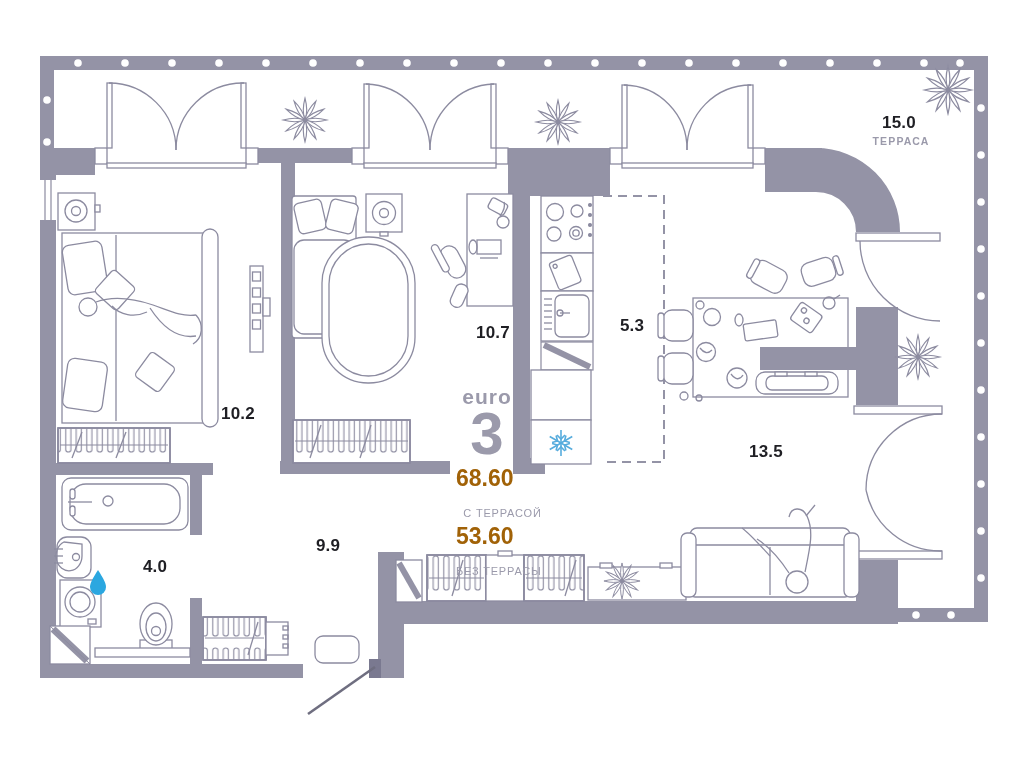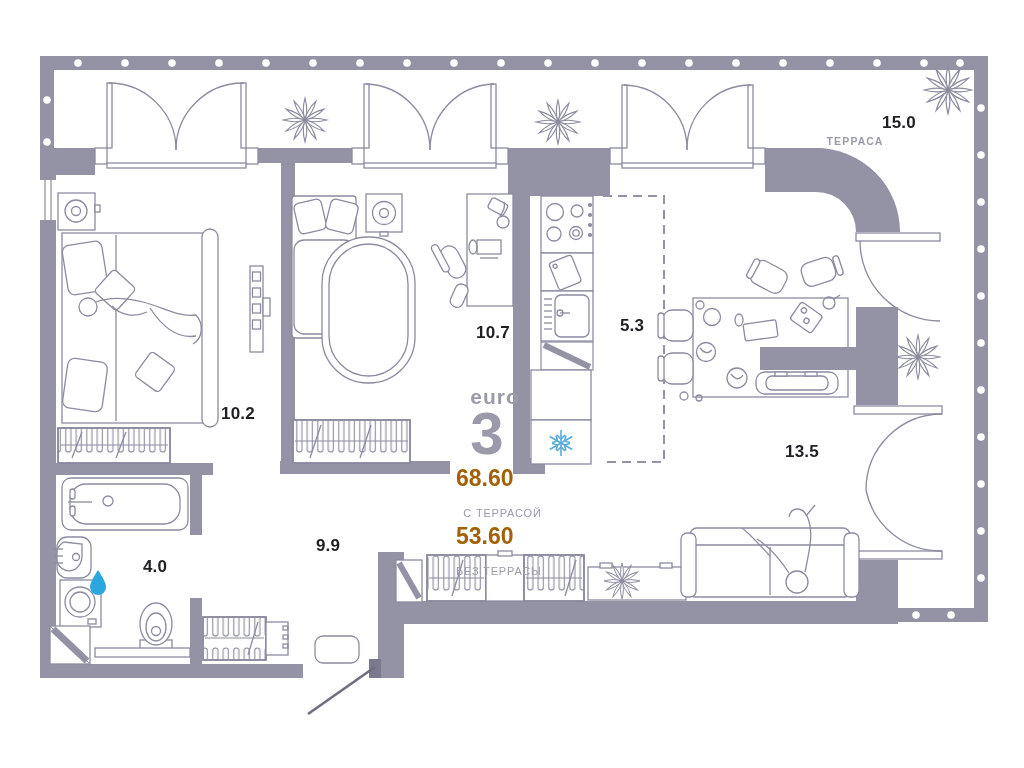--- a/index.html
+++ b/index.html
@@ -481,30 +481,30 @@
   <g>
     <use href="#plantDef" transform="translate(305,120) scale(1.15)"></use>
     <use href="#plantDef" transform="translate(558,122) scale(1.15)"></use>
     <use href="#plantDef" transform="translate(948,90) scale(1.25)"></use>
     <use href="#plantDef" transform="translate(918,357) scale(1.15)"></use>
     <use href="#plantDef" transform="translate(622,581) scale(0.95)"></use>
   </g>
 </svg>
 
   <div class="lbl area" style="left:899px;top:123px;">15.0</div>
-  <div class="lbl sub" style="left:855px;top:141px;text-align:right;">ТЕРРАСА</div>
+  <div class="lbl sub" style="left:901px;top:141px;text-align:right;">ТЕРРАСА</div>
 
   <div class="lbl area" style="left:238px;top:414px;">10.2</div>
   <div class="lbl area" style="left:456px;top:333px;margin-left:37px;">10.7</div>
   <div class="lbl area" style="left:632px;top:326px;">5.3</div>
-  <div class="lbl area" style="left:802px;top:452px;">13.5</div>
+  <div class="lbl area" style="left:766px;top:452px;">13.5</div>
   <div class="lbl area" style="left:155px;top:567px;">4.0</div>
   <div class="lbl area" style="left:328px;top:546px;">9.9</div>
 
-  <div class="lbl brand-euro" style="left:487px;top:397px;margin-left:8px;">euro</div>
+  <div class="lbl brand-euro" style="left:487px;top:397px;">euro</div>
   <div class="lbl brand-num" style="left:487px;top:434px;">3</div>
 
   <div id="totals">
     <div class="val">68.60</div>
     <div class="cap">С ТЕРРАСОЙ</div>
     <div class="val">53.60</div>
     <div class="cap">БЕЗ ТЕРРАСЫ</div>
   </div>
 
 </div>

